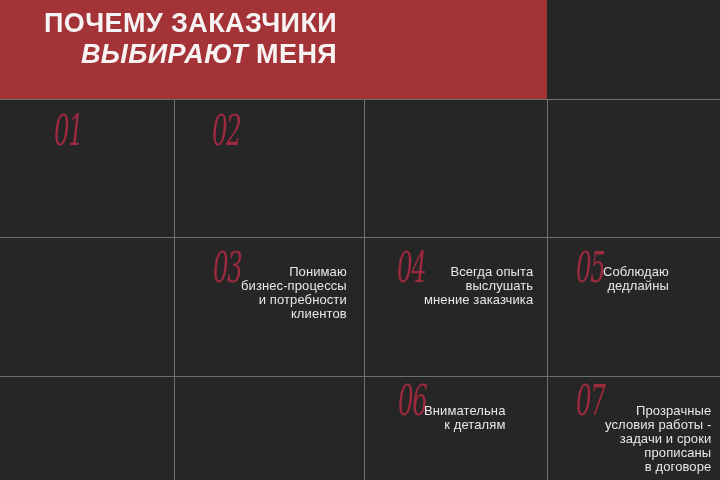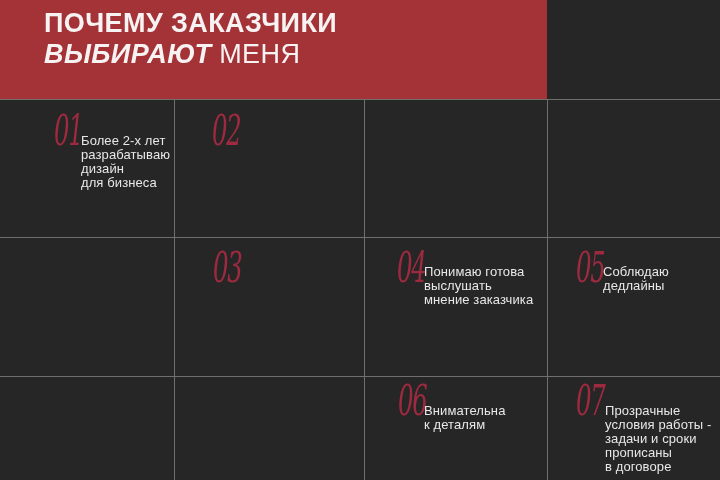--- a/index.html
+++ b/index.html
@@ -7,20 +7,21 @@
     padding: 0;
     background: #111;
   }
   .stage {
     position: relative;
     width: 720px;
     height: 480px;
     overflow: hidden;
     background: var(--background, #262626);
     font-family: "Liberation Sans", sans-serif;
+    text-align: right;
   }
   
   .banner {
     position: absolute;
     left: 0;
     top: 0;
     width: 547px;
     height: 99px;
     background: var(--banner, #a43338);
   }
@@ -33,21 +34,21 @@
     line-height: 30.5px;
     font-weight: 700;
     letter-spacing: 0.4px;
     white-space: nowrap;
   }
   .title .line2-italic {
     font-style: italic;
     font-weight: 700;
   }
   .title .line2-bold {
-    font-weight: 400;
+    font-weight: 700;
   }
   
   .gl {
     position: absolute;
     background: var(--grid-line, #6f6f6f);
   }
   .gl.h { left: 0; width: 720px; height: 1px; }
   .gl.v { top: 99px; width: 1px; height: 381px; }
   
   .item {
@@ -96,37 +97,37 @@
 
   <div class="gl h" style="top:99px"></div>
   <div class="gl h" style="top:237px"></div>
   <div class="gl h" style="top:376px"></div>
   <div class="gl v" style="left:174px"></div>
   <div class="gl v" style="left:364px"></div>
   <div class="gl v" style="left:547px"></div>
 
   <div class="item" style="--nx:42px; --ny:110px; --tx:69px; --ty:134px;">
     <span class="num">01</span>
-    <span class="txt">Более 2-х лет
-разрабатываю
-дизайн
-для бизнеса</span>
   </div>
 
   <div class="item" style="--nx:200px; --ny:110px; --tx:226px; --ty:134px;">
     <span class="num">02</span>
   </div>
 
   <div class="item" style="--nx:201px; --ny:247px; --tx:229px; --ty:265px;">
     <span class="num">03</span>
+    <span class="txt">Понимаю
+бизнес-процессы
+и потребности
+клиентов</span>
   </div>
 
   <div class="item" style="--nx:385px; --ny:247px; --tx:412px; --ty:265px;">
     <span class="num">04</span>
-    <span class="txt">Понимаю готова
+    <span class="txt">Всегда опыта
 выслушать
 мнение заказчика</span>
   </div>
 
   <div class="item" style="--nx:564px; --ny:247px; --tx:591px; --ty:265px;">
     <span class="num">05</span>
     <span class="txt">Соблюдаю
 дедлайны</span>
   </div>
 

